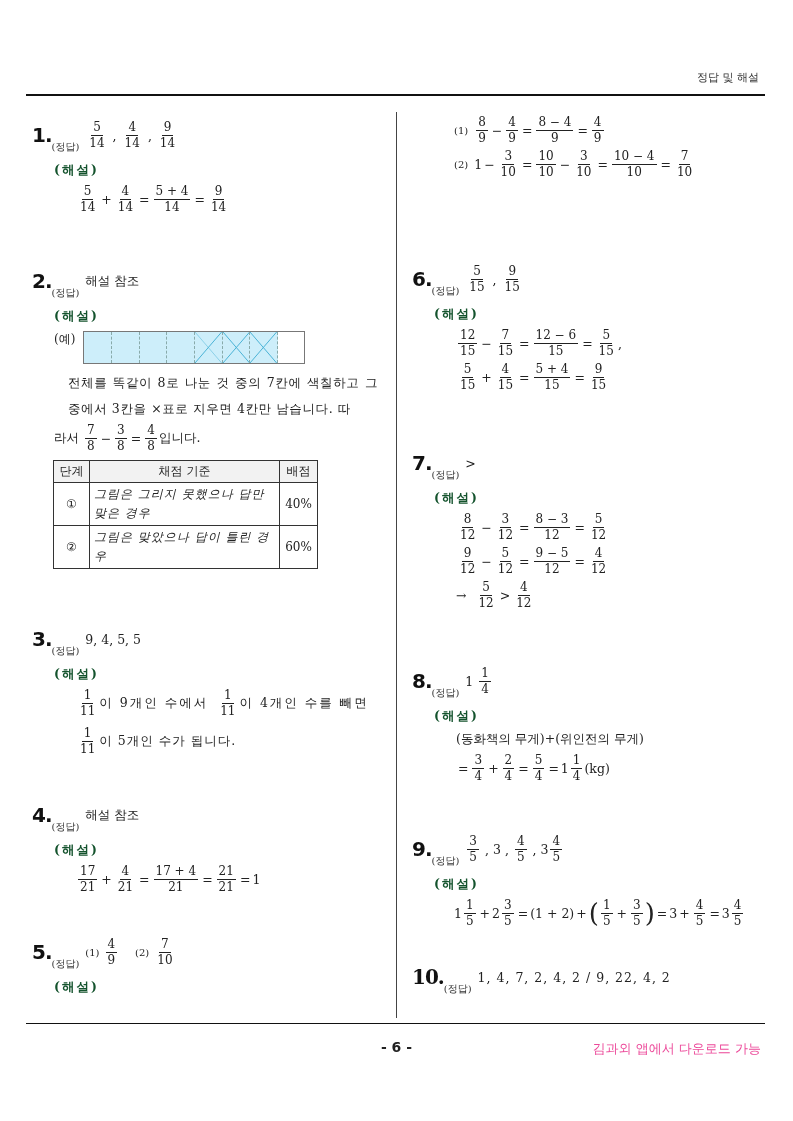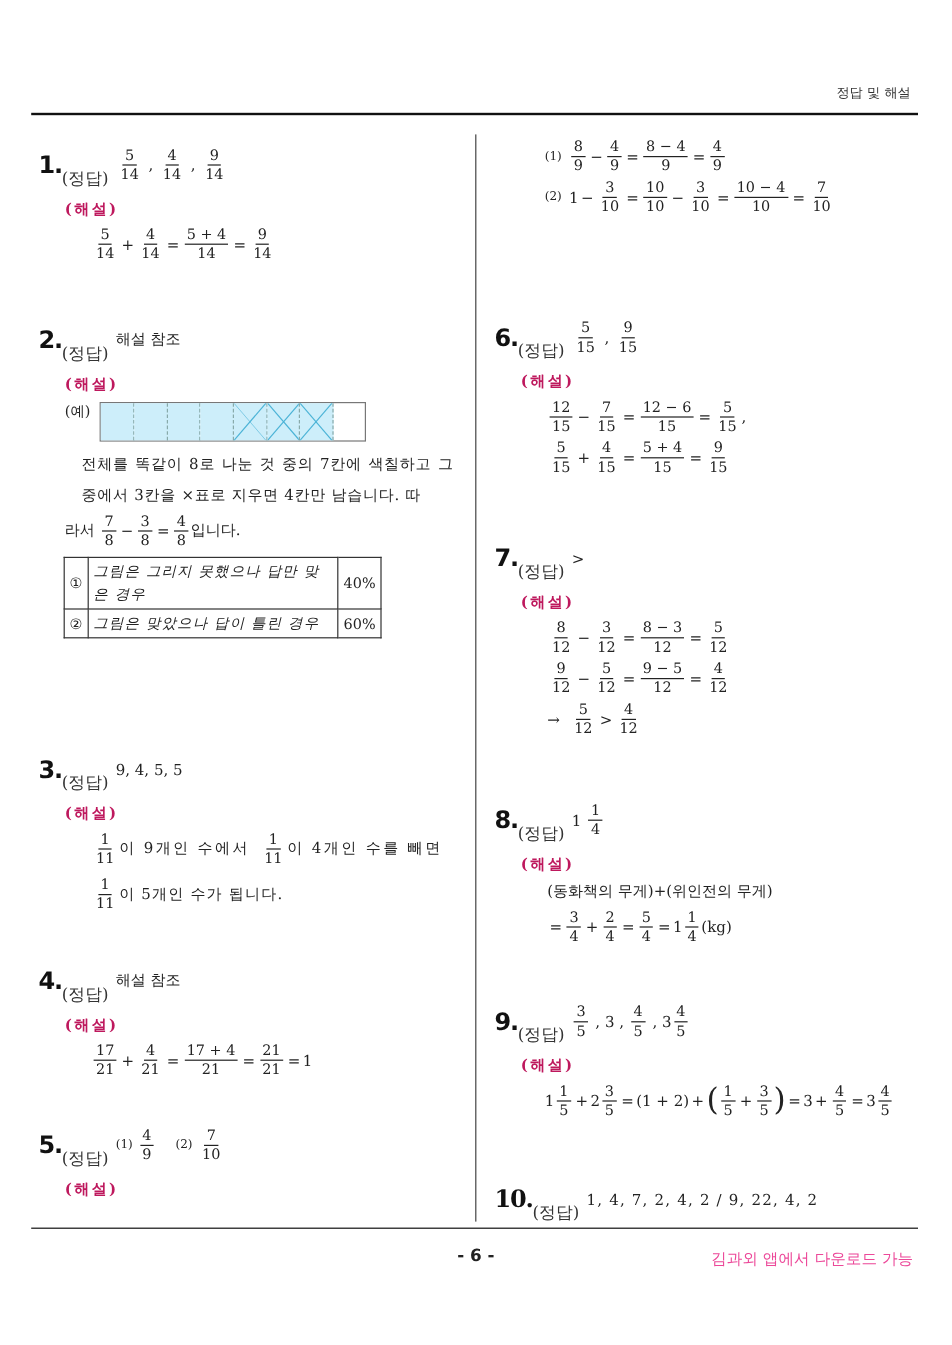--- a/index.html
+++ b/index.html
@@ -9,23 +9,23 @@
   .header-title { position: absolute; right: 34px; top: 70px; font-family: "DejaVu Sans", "Liberation Sans", sans-serif; font-size: 11px; color: #333; }
   .top-rule { position: absolute; left: 26px; right: 28px; top: 94px; height: 2px; background: #111; }
   .col-divider { position: absolute; left: 396px; top: 112px; width: 1px; height: 906px; background: #444; }
   .bottom-rule { position: absolute; left: 26px; right: 28px; top: 1023px; height: 1px; background: #111; }
   .page-num { position: absolute; left: 0; right: 0; top: 1039px; text-align: center; font-family: "DejaVu Sans", "Liberation Sans", sans-serif; font-weight: bold; font-size: 14px; }
   .footer-note { position: absolute; right: 32px; top: 1040px; font-family: "DejaVu Sans", "Liberation Sans", sans-serif; font-size: 13px; color: #ec4899; }
 
   .q { position: absolute; }
   .qhead { display: flex; align-items: center; white-space: nowrap; }
   .qnum { font-family: "DejaVu Sans", "Liberation Sans", sans-serif; font-weight: bold; font-size: 20px; color: #111; letter-spacing: -1px; }
-  .anslabel { font-size: 14px; color: #333; margin-right: 6px; margin-top: 24px; }
+  .anslabel { font-size: 10px; color: #333; margin-right: 6px; margin-top: 24px; }
   .ans { font-size: 12.5px; display: flex; align-items: center; gap: 4px; }
-  .explabel { font-size: 12.5px; font-weight: bold; color: #be185d; margin: 8px 0 6px 22px; letter-spacing: 2px; }
+  .explabel { font-size: 12.5px; font-weight: bold; color: #14532d; margin: 8px 0 6px 22px; letter-spacing: 2px; }
   .line { display: flex; align-items: center; white-space: nowrap; font-size: 12.5px; margin-left: 44px; }
   .line .op { margin: 0 2px; }
   .line + .line { margin-top: 6px; }
 
   .frac { display: inline-flex; flex-direction: column; align-items: center; vertical-align: middle; font-size: 12px; line-height: 1.05; margin: 0 2px; }
   .frac .num { padding: 0 2px 1px; border-bottom: 1.2px solid #222; text-align: center; }
   .frac .den { padding: 1px 2px 0; text-align: center; }
   .mixed { display: inline-flex; align-items: center; }
 
   .para { font-size: 12.5px; line-height: 26px; margin-left: 36px; width: 310px; letter-spacing: 0.6px; text-align: justify; }
@@ -146,20 +146,25 @@
       </span>
     <span class="op">=</span>
     <span class="frac">
         <span class="num">4</span>
         <span class="den">8</span>
       </span>
     <span>입니다.</span>
   </div>
   <table class="score" style="margin-top:8px; margin-left:21px;">
     <tbody>
+        <tr>
+      <th style="width:36px;">단계</th>
+      <th>채점 기준</th>
+      <th style="width:38px;">배점</th>
+    </tr>
     <tr>
       <td class="c">①</td>
       <td class="t">그림은 그리지 못했으나 답만 맞은 경우</td>
       <td class="c">40%</td>
     </tr>
     <tr>
       <td class="c">②</td>
       <td class="t">그림은 맞았으나 답이 틀린 경우</td>
       <td class="c">60%</td>
     </tr>
@@ -523,21 +528,21 @@
       </span>
     <span class="op">=</span>
     <span>3</span>
     <span class="frac">
         <span class="num">4</span>
         <span class="den">5</span>
       </span>
   </div>
 </div>
 
-<div class="q" style="left:412px; top:978px;">
+<div class="q" style="left:412px; top:958px;">
   <div class="qhead">
     <span class="qnum" style="font-family:'DejaVu Serif','Liberation Serif',serif;">10.</span>
     <span class="anslabel">(정답)</span>
     <span class="ans" style="letter-spacing:1px;">1, 4, 7, 2, 4, 2 / 9, 22, 4, 2</span>
   </div>
 </div>
 
 <div class="bottom-rule"></div>
 <div class="page-num">- 6 -</div>
 <div class="footer-note">김과외 앱에서 다운로드 가능</div>

